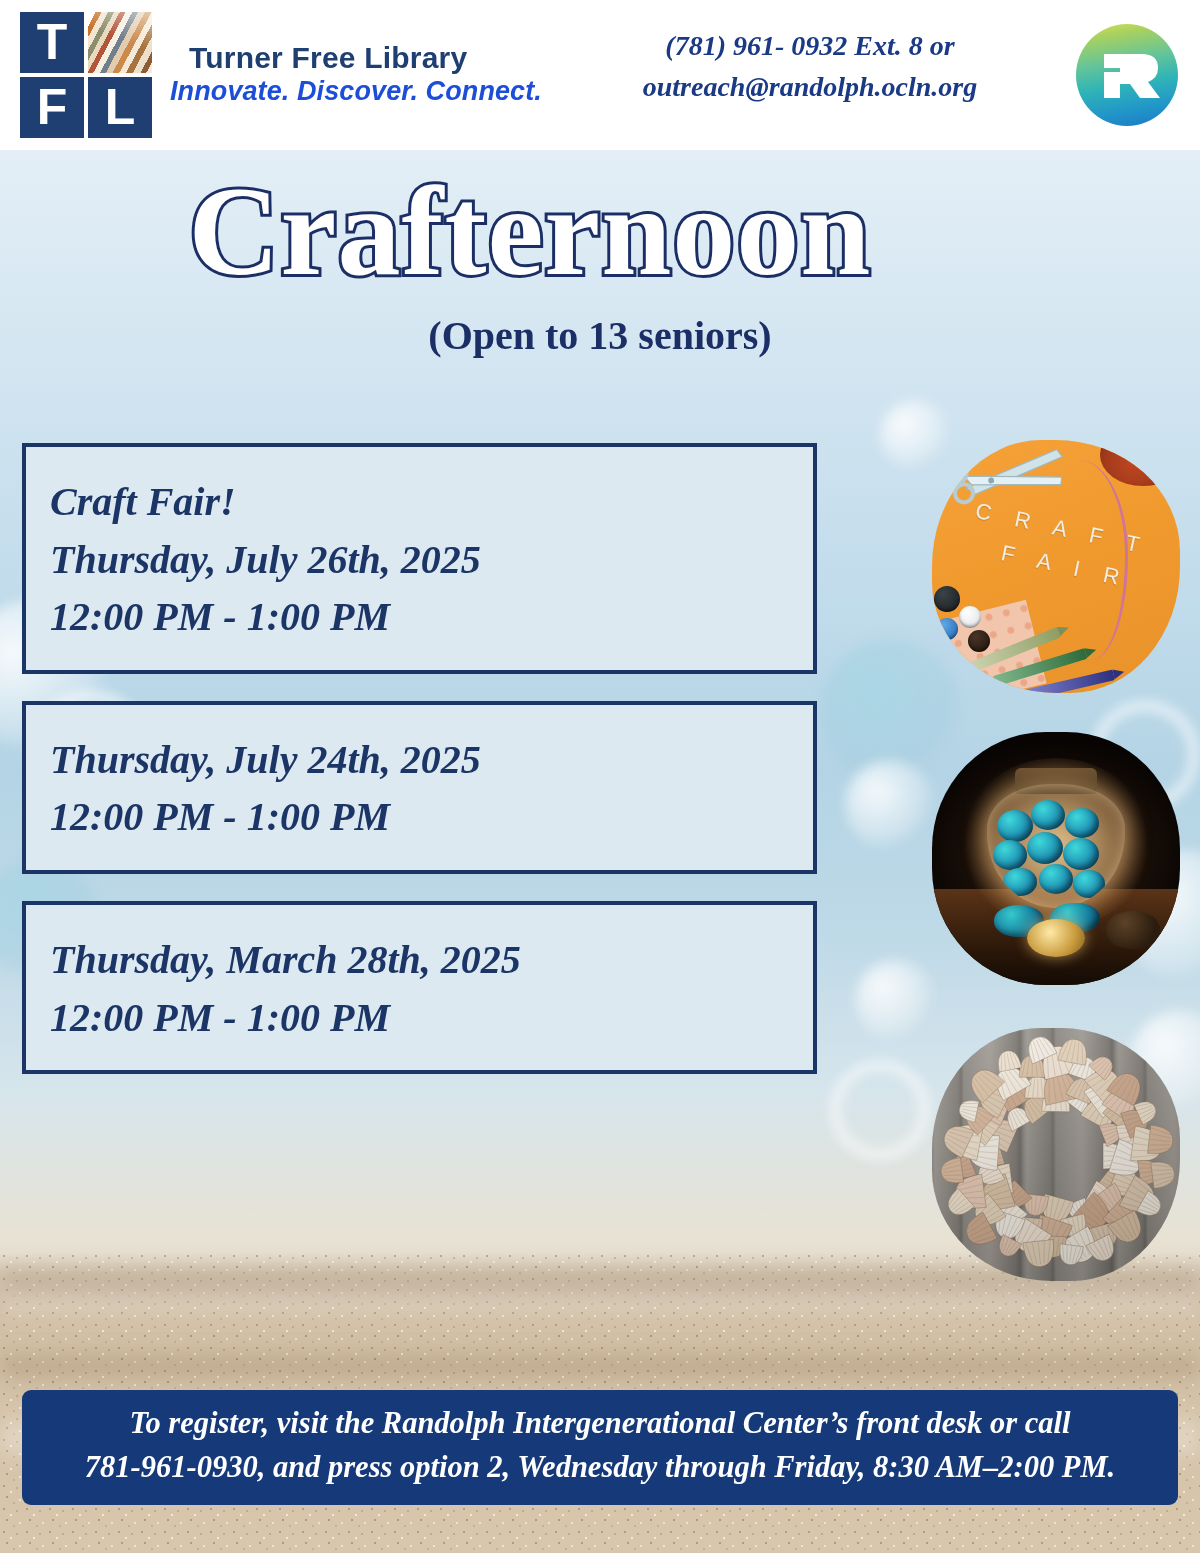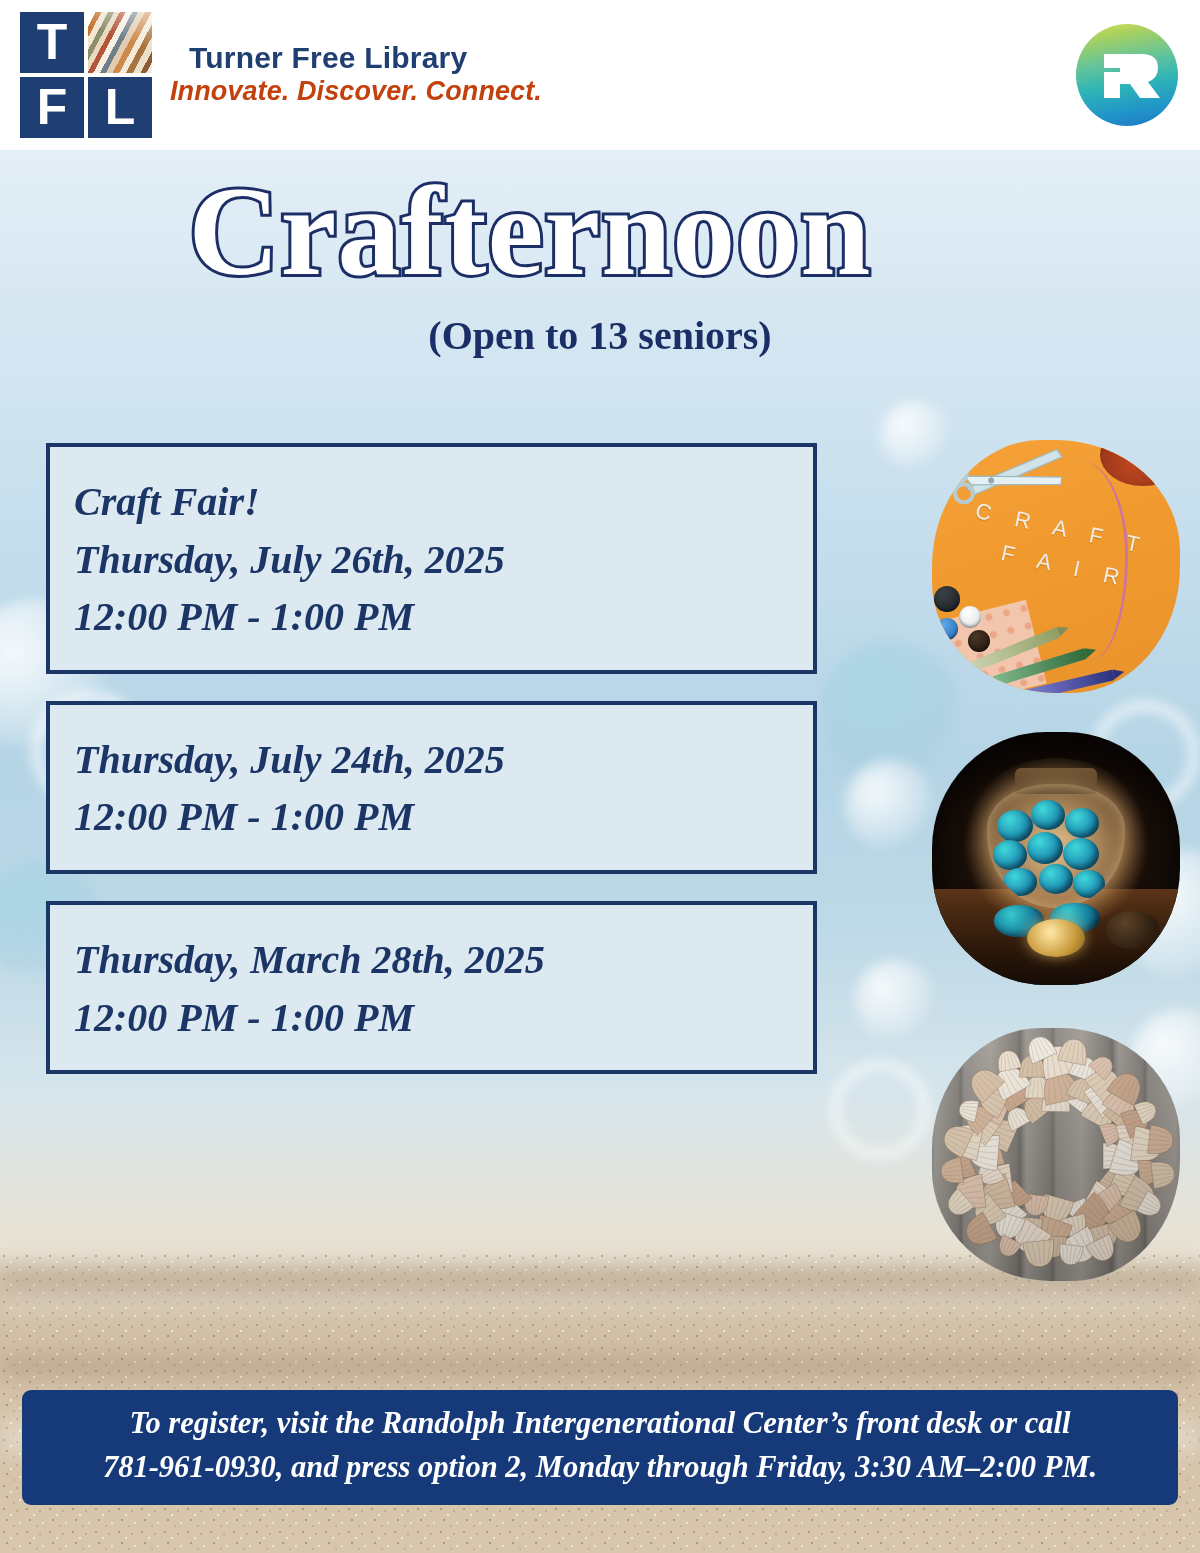--- a/index.html
+++ b/index.html
@@ -143,21 +143,21 @@
     color: #1f3f73;
     letter-spacing: .2px;
     line-height: 1.08;
     margin-left: 19px;
   }
   .logo-tag {
     font-family: "Liberation Sans", sans-serif;
     font-weight: 700;
     font-style: italic;
     font-size: 27px;
-    color: #c2410c;
+    color: #1d4ed8;
     line-height: 1.22;
     letter-spacing: .1px;
   }
 
   .contact {
     position: absolute;
     left: 560px; top: 26px;
     width: 500px;
     text-align: center;
     font-family: "Liberation Serif", serif;
@@ -210,21 +210,20 @@
     position: absolute;
     left: 22px; top: 443px;
     width: 795px;
     z-index: 10;
   }
   .event-box {
     background: #dde9f1;
     border: 4px solid #1b3566;
     padding: 26px 24px 24px 24px;
     margin-bottom: 27px;
-    margin-left: 24px;
   }
   .event-line {
     font-family: "Liberation Serif", "DejaVu Serif", serif;
     font-weight: 700;
     font-style: italic;
     font-size: 40px;
     line-height: 1.44;
     color: #1b3566;
     white-space: nowrap;
   }
@@ -423,20 +422,24 @@
         <div class="logo-books"></div>
         <div class="logo-cell">F</div>
         <div class="logo-cell">L</div>
       </div>
       <div class="logo-text">
         <div class="logo-name">Turner Free Library</div>
         <div class="logo-tag">Innovate. Discover. Connect.</div>
       </div>
     </div>
 
+    <div class="contact">
+      <div>(781) 961- 0932 Ext. 8 or</div>
+      <div>outreach@randolph.ocln.org</div>
+    </div>
 
     <div class="r-logo">
       <svg width="102" height="102" viewBox="0 0 102 102" aria-hidden="true">
         <path d="M28 30 L66 30 Q82 30 82 44 Q82 54 72 58 L84 74 L64 74 L54 60 L44 60 L44 74 L28 74 L28 48 L44 48 L44 44 L28 44 Z" fill="#ffffff"></path>
       </svg>
     </div>
   </div>
 
   <div class="title">Crafternoon</div>
   <div class="subtitle">(Open to 13 seniors)</div>
@@ -1142,16 +1145,16 @@
               <line x1="3.7" y1="-10.3" x2="6.1" y2="11.8" stroke="rgba(150,120,92,.35)" stroke-width="0.7"></line>
               <line x1="7.4" y1="-10.3" x2="12.3" y2="11.8" stroke="rgba(150,120,92,.35)" stroke-width="0.7"></line>
             </g>
           </g>
       </svg>
     </div>
   </div>
 
   <div class="register">
     <p>To register, visit the Randolph Intergenerational Center’s front desk or call</p>
-    <p>781-961-0930, and press option 2, Monday through Friday, 3:30 AM–2:00 PM.</p>
+    <p>781-961-0930, and press option 2, Wednesday through Friday, 8:30 AM–2:00 PM.</p>
   </div>
 
 </div>
 
 </body></html>

